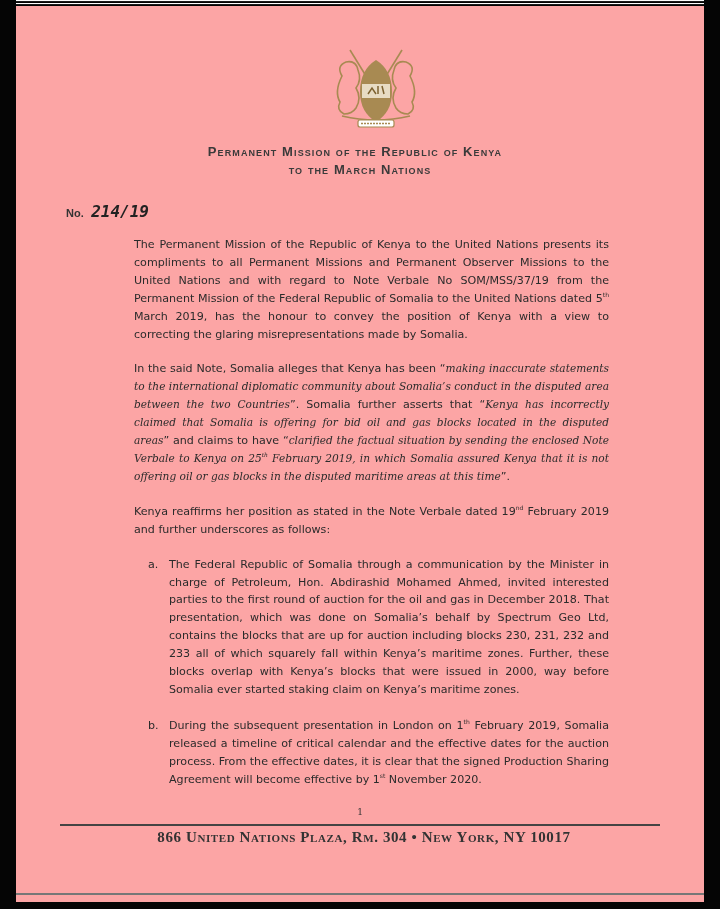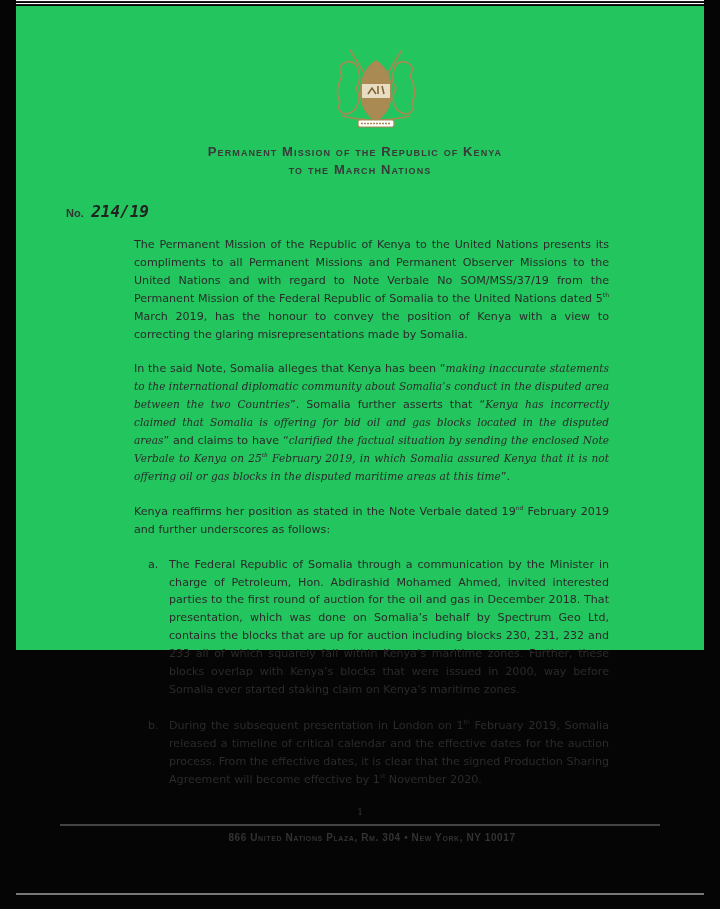--- a/index.html
+++ b/index.html
@@ -3,43 +3,43 @@
 <meta charset="utf-8">
 <style>
   html, body { margin: 0; padding: 0; }
   body {
     width: 720px; height: 909px; background: #050505; position: relative; overflow: hidden;
     font-family: "DejaVu Sans", sans-serif;
   }
   .topbars { position: absolute; left: 16px; top: 0; width: 688px; height: 7px;
     background: repeating-linear-gradient(#fdfdfd 0 1px, #1b1b1b 1px 2px, #050505 2px 3px); }
   .page {
-    position: absolute; left: 16px; top: 6px; width: 688px; height: 644px; background: #22c55e;
+    position: absolute; left: 16px; top: 6px; width: 688px; height: 896px; background: #fca5a5;
   }
   .emblem { position: absolute; left: 312px; top: 40px; width: 96px; height: 90px; }
   .letterhead {
     position: absolute; left: 0; top: 137px; width: 100%; text-align: center;
     font-family: "Liberation Sans", sans-serif; font-weight: bold; color: #3a3a3a;
     font-size: 13px; letter-spacing: 1.1px; line-height: 18px; font-variant: small-caps;
   }
   .letterhead .l1 { margin-left: -10px; }
   .refno { position: absolute; left: 50px; top: 196px; font-family: "Liberation Sans", sans-serif; color: #333; }
   .refno .lbl { font-size: 11px; font-weight: bold; }
   .refno .num { font-family: "DejaVu Sans Mono", monospace; font-size: 16px; font-weight: bold; color: #222; font-style: italic; margin-left: 3px; text-align: right; }
   .body { position: absolute; left: 118px; top: 230px; width: 475px; color: #2b2b2b;
     font-family: "DejaVu Sans", sans-serif; font-size: 11.1px; line-height: 17.9px; }
   .para { text-align: justify; margin: 0 0 17px 0; }
   .para i { font-family: "DejaVu Serif", serif; font-style: italic; font-size: 10.6px; }
   .list-item { position: relative; padding-left: 35px; text-align: justify; margin: 0 0 18px 0; }
   .list-item .marker { position: absolute; left: 14px; top: 0; }
   sup { font-size: 6px; vertical-align: 5px; line-height: 0; }
   .pagenum { position: absolute; left: 0; width: 100%; top: 801px; text-align: center; font-size: 9px; color: #333; font-family: "DejaVu Serif", serif; }
   .rule { position: absolute; left: 44px; right: 44px; top: 818px; height: 2px; background: #444; }
-  .footer { position: absolute; left: 12px; width: 100%; top: 823px; text-align: center;
-    font-family: Liberation Sans, sans-serif; font-weight: bold; color: #333; font-size: 10px; line-height: 17px; letter-spacing: 0.6px; font-variant: small-caps; }
+  .footer { position: absolute; left: 4px; width: 100%; top: 823px; text-align: center;
+    font-family: Liberation Serif, serif; font-weight: bold; color: #333; font-size: 15px; line-height: 17px; letter-spacing: 0.6px; font-variant: small-caps; }
   .footer .email { font-weight: normal; font-variant: normal; letter-spacing: 0; }
   .bottomshadow { position: absolute; left: 16px; top: 893px; width: 688px; height: 2px; background: #777; }
 </style>
 </head>
 <body>
 
 <div class="topbars"></div>
 <div class="page">
 
   <svg class="emblem" viewBox="0 0 96 90">

